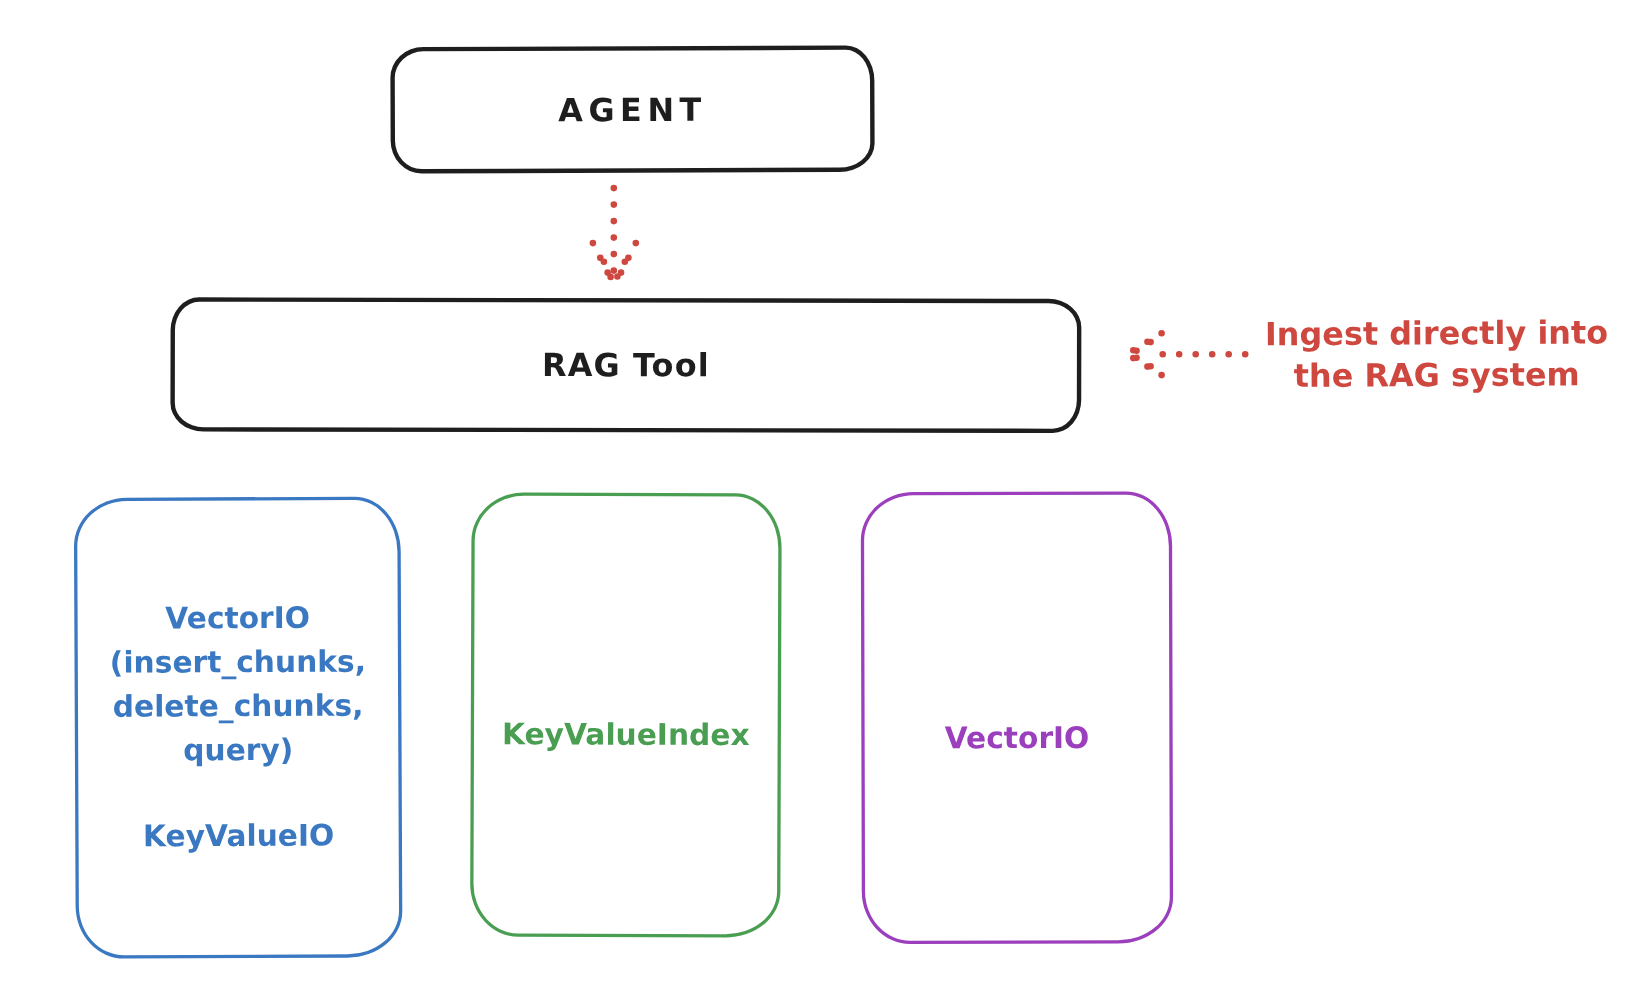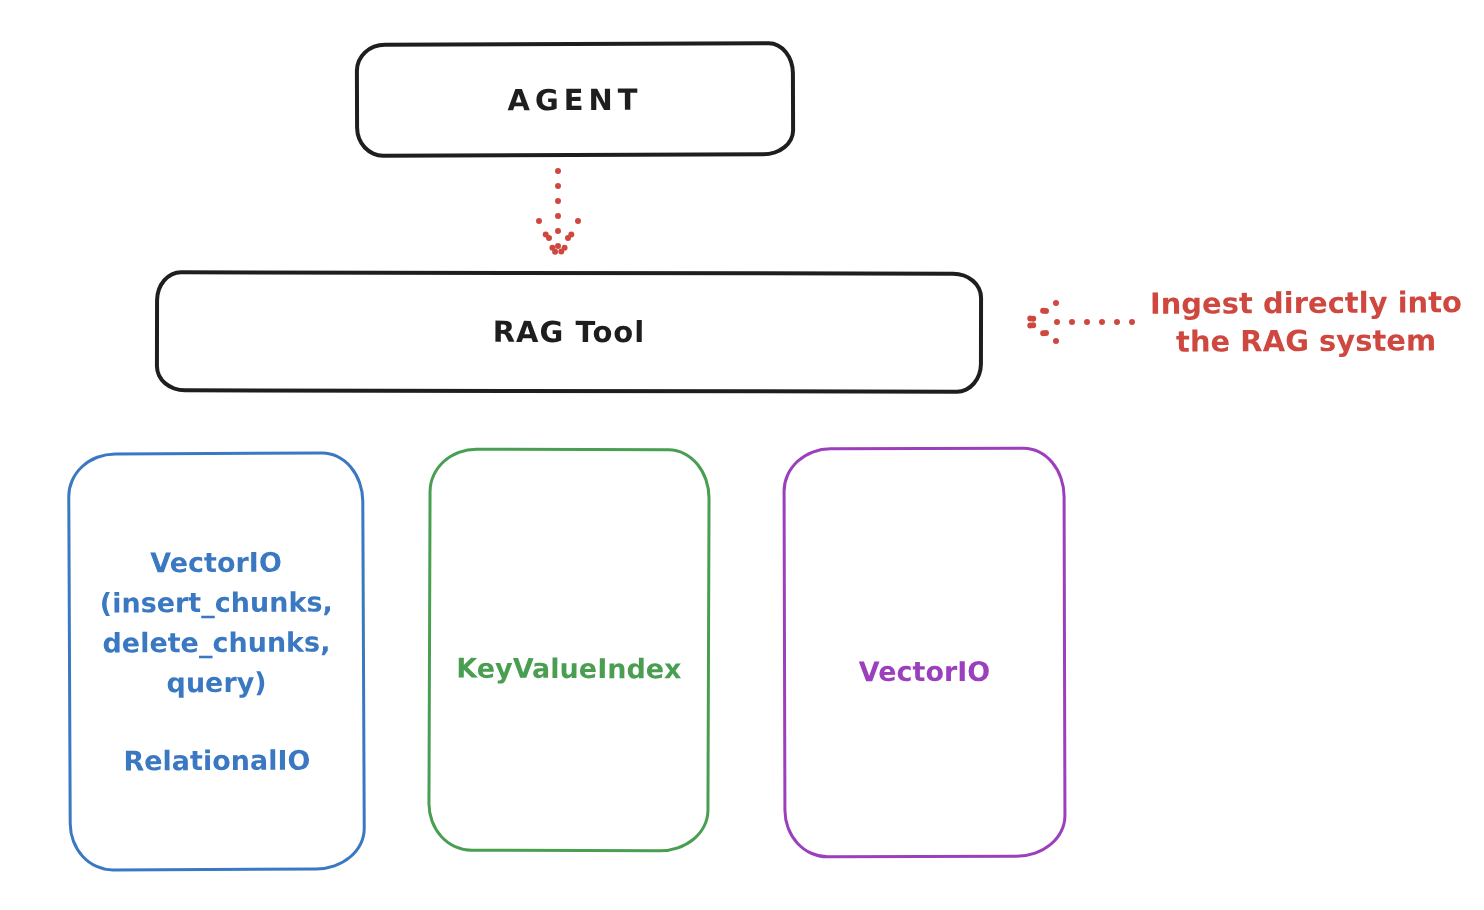--- a/index.html
+++ b/index.html
@@ -147,21 +147,21 @@
   </div>
 
   <div class="annotation multiline">Ingest directly into
 the RAG system</div>
 
   <div class="node store vector">
     <div class="multiline">VectorIO
 (insert_chunks,
 delete_chunks,
 query)</div>
-    <div class="index">RelationalIO</div>
+    <div class="index">KeyValueIO</div>
   </div>
 
   <div class="node store keyvalue">
     <div class="index">KeyValueIndex</div>
   </div>
 
   <div class="node store relational">
     <div class="index">VectorIO</div>
   </div>
 

